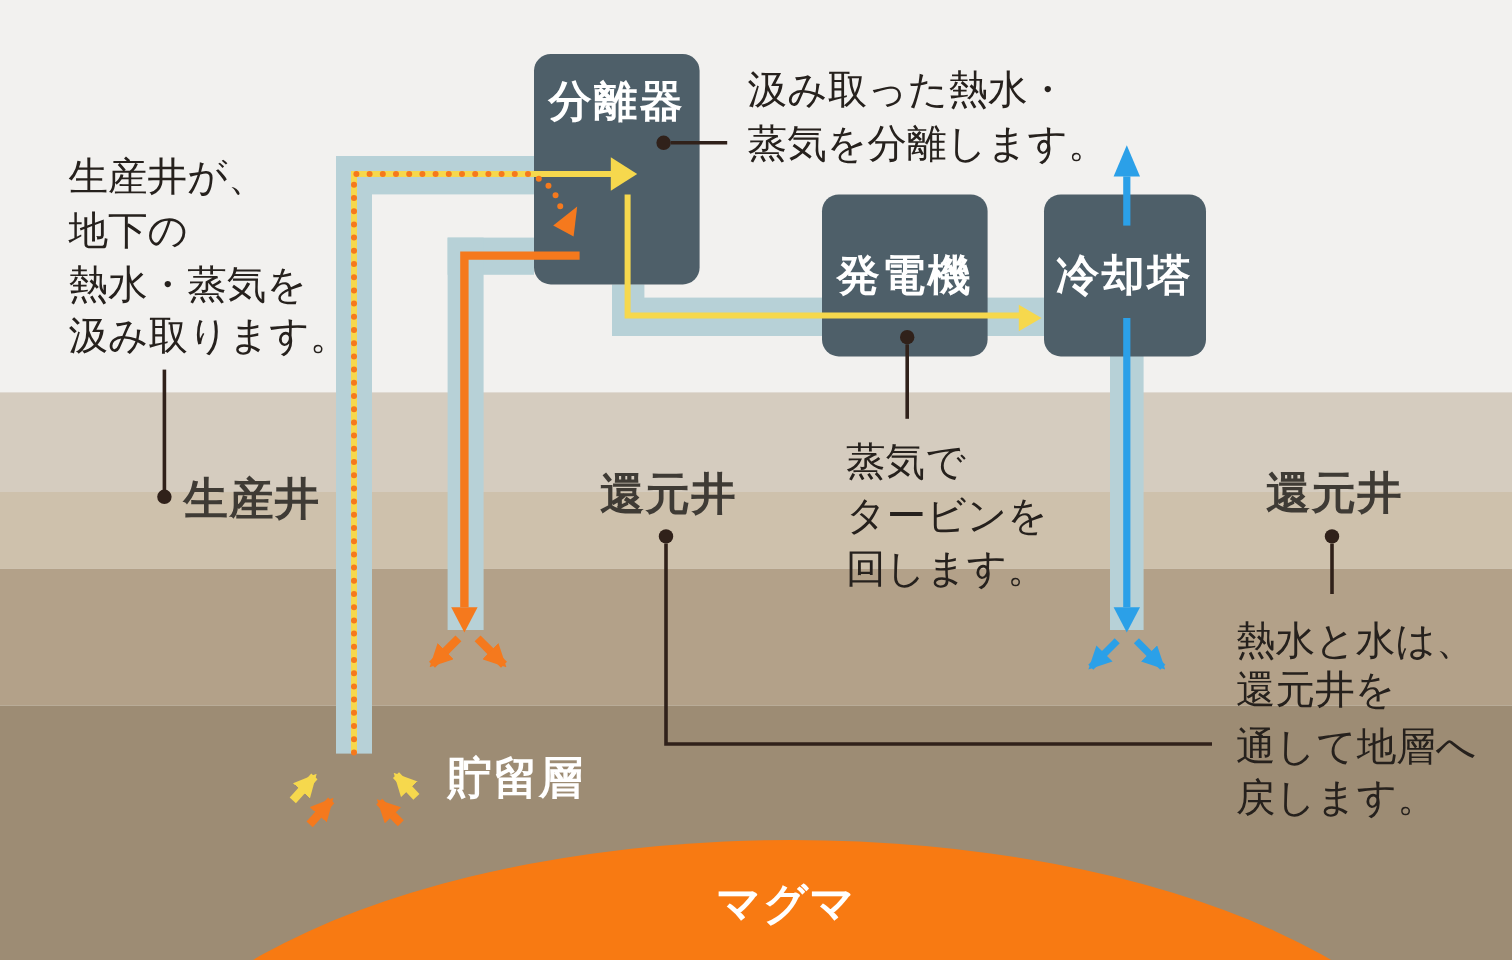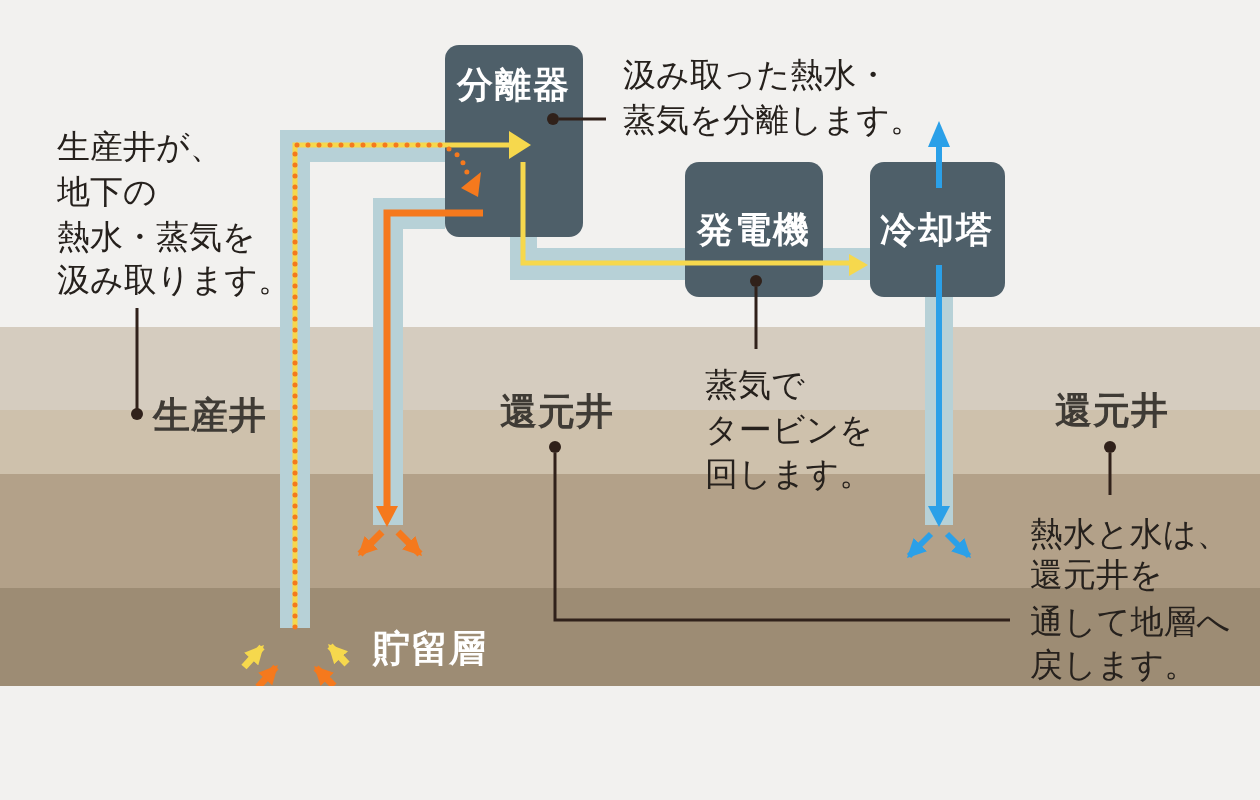--- a/index.html
+++ b/index.html
@@ -1,16 +1,16 @@
 <!DOCTYPE html>
 <html><head>
 <meta charset="utf-8">
 <style>
   html,body{margin:0;padding:0;background:#f2f1ef;}
-  .stage{position:relative;width:1260px;height:686px;overflow:hidden;
+  .stage{position:relative;width:1260px;height:800px;overflow:hidden;
          font-family:"DejaVu Sans","Liberation Sans",sans-serif;}
   svg{display:block;}
   text{font-family:"DejaVu Sans","Liberation Sans",sans-serif;}
   .ann{font-size:33px;fill:#26211d;}
   .glabel{font-size:37px;font-weight:700;fill:#3f3b35;letter-spacing:1px;}
   .wlabel{font-size:37px;font-weight:700;fill:#ffffff;letter-spacing:1px;}
   .boxlabel{font-size:36px;font-weight:700;fill:#ffffff;letter-spacing:2px;}
 </style>
 </head>
 <body>

